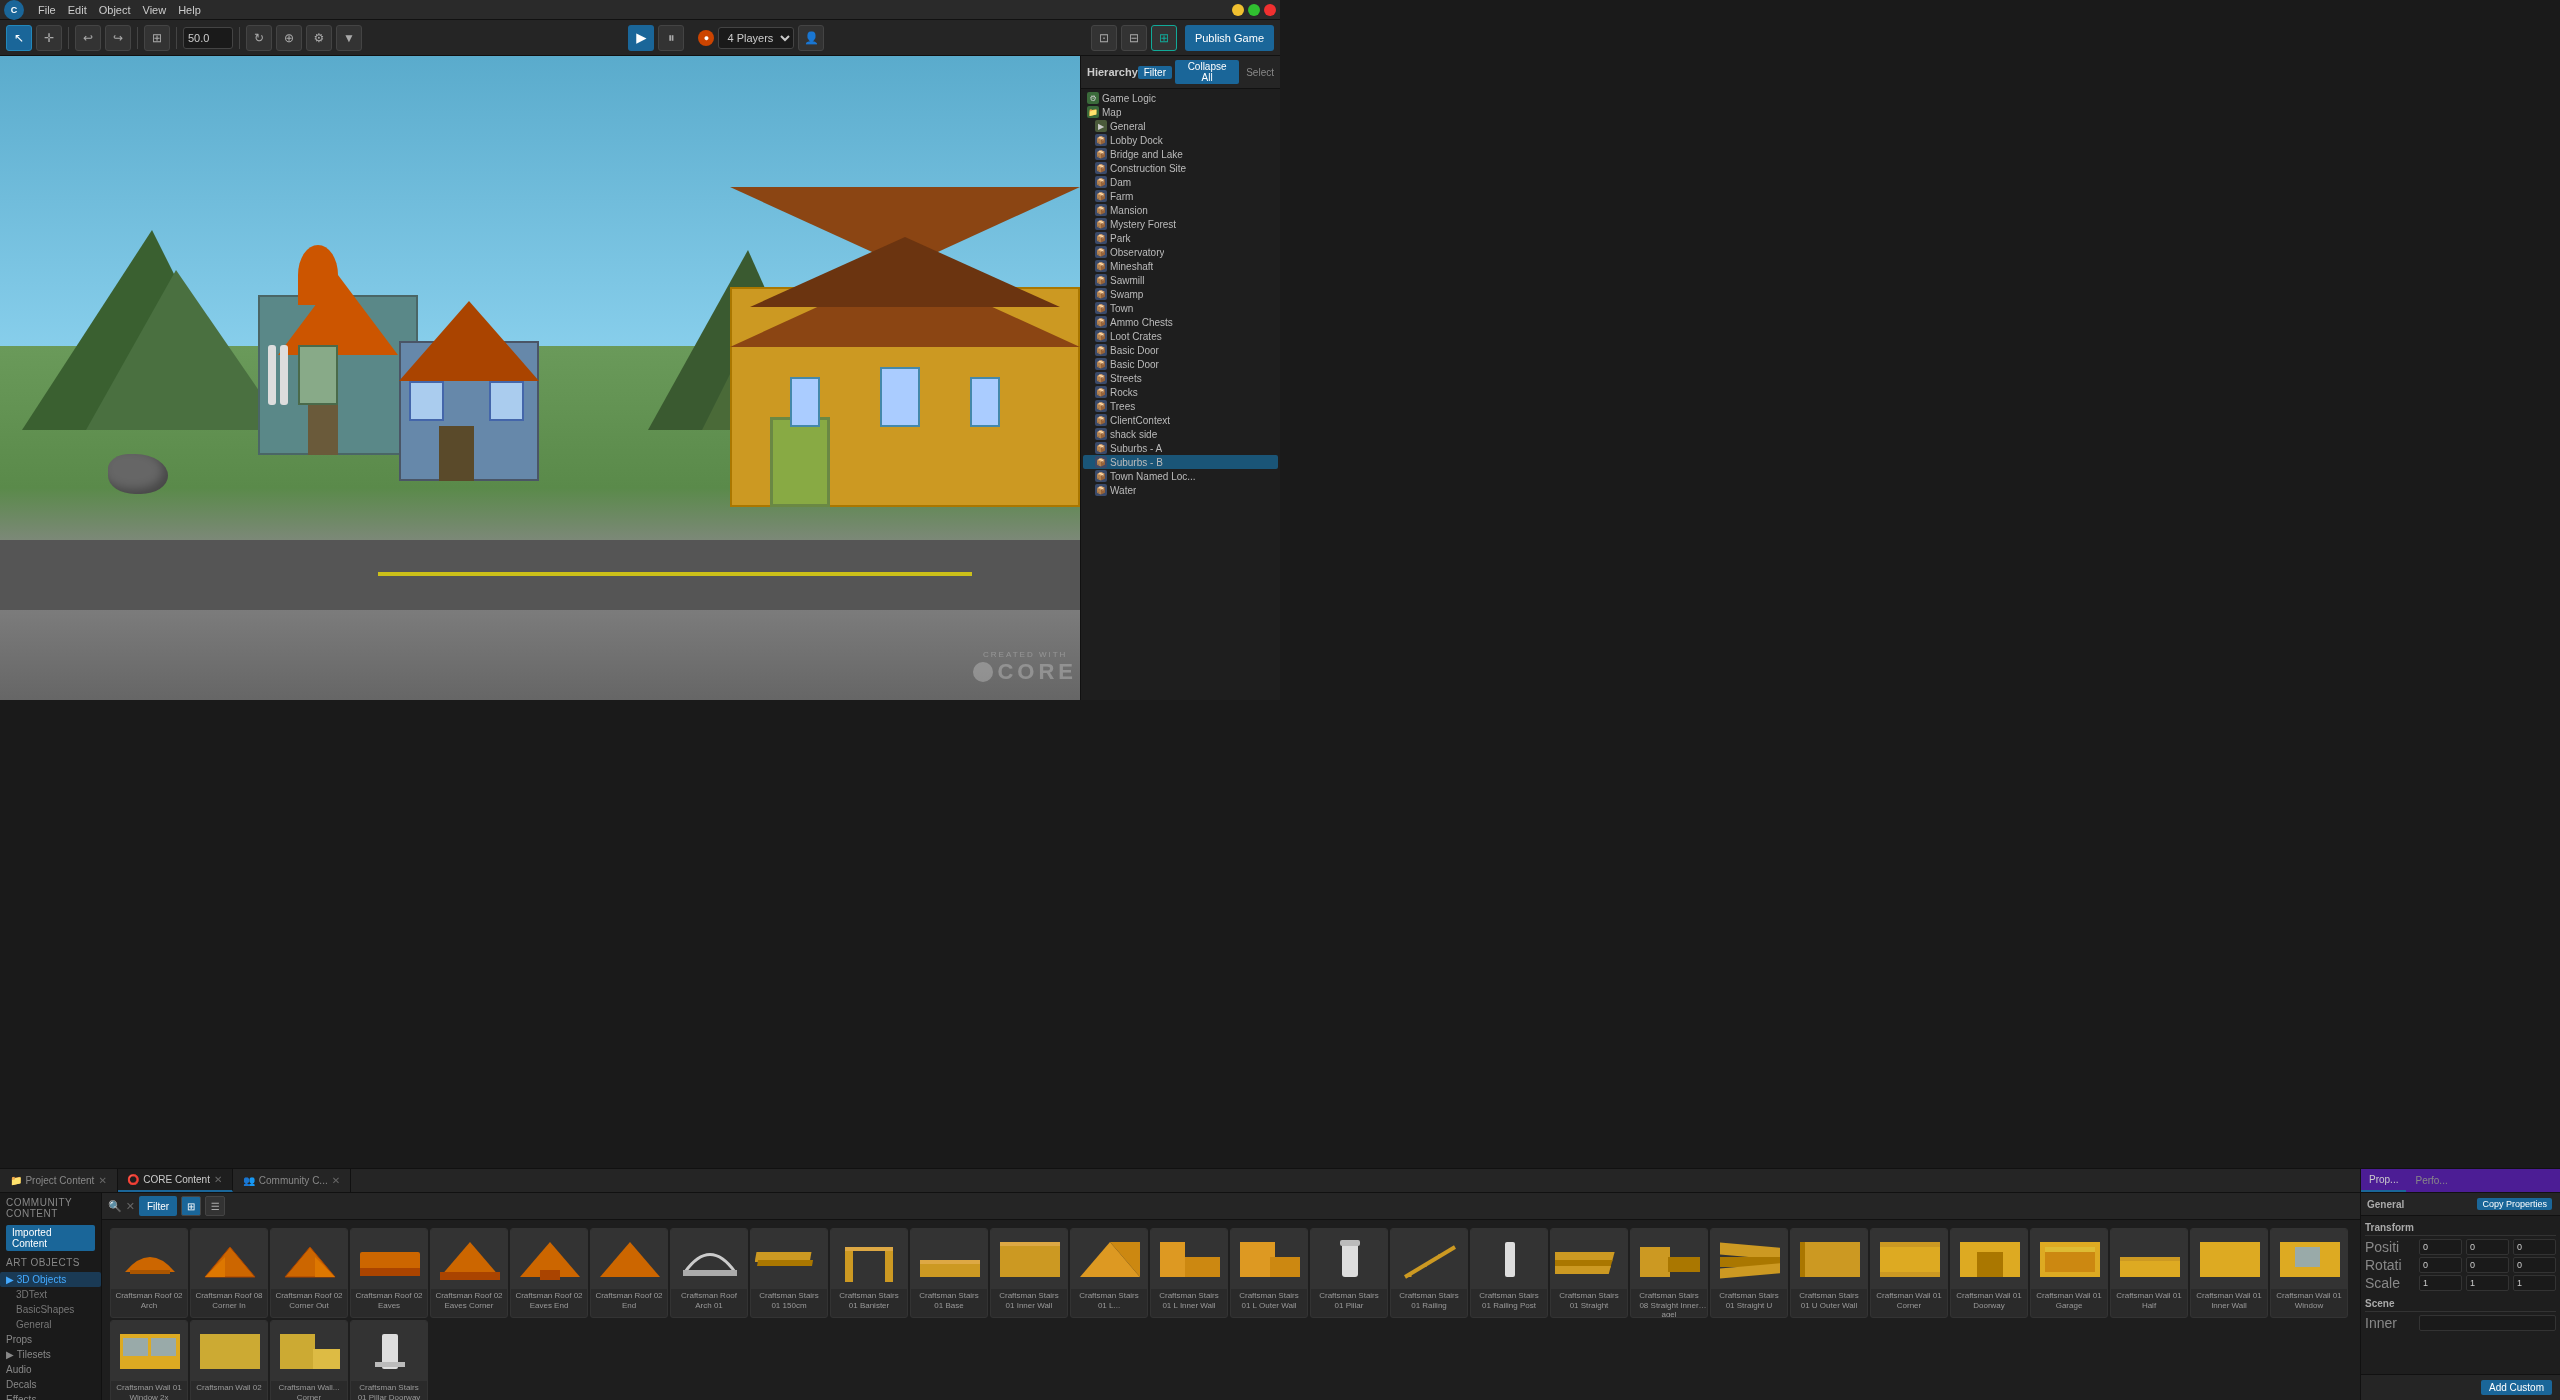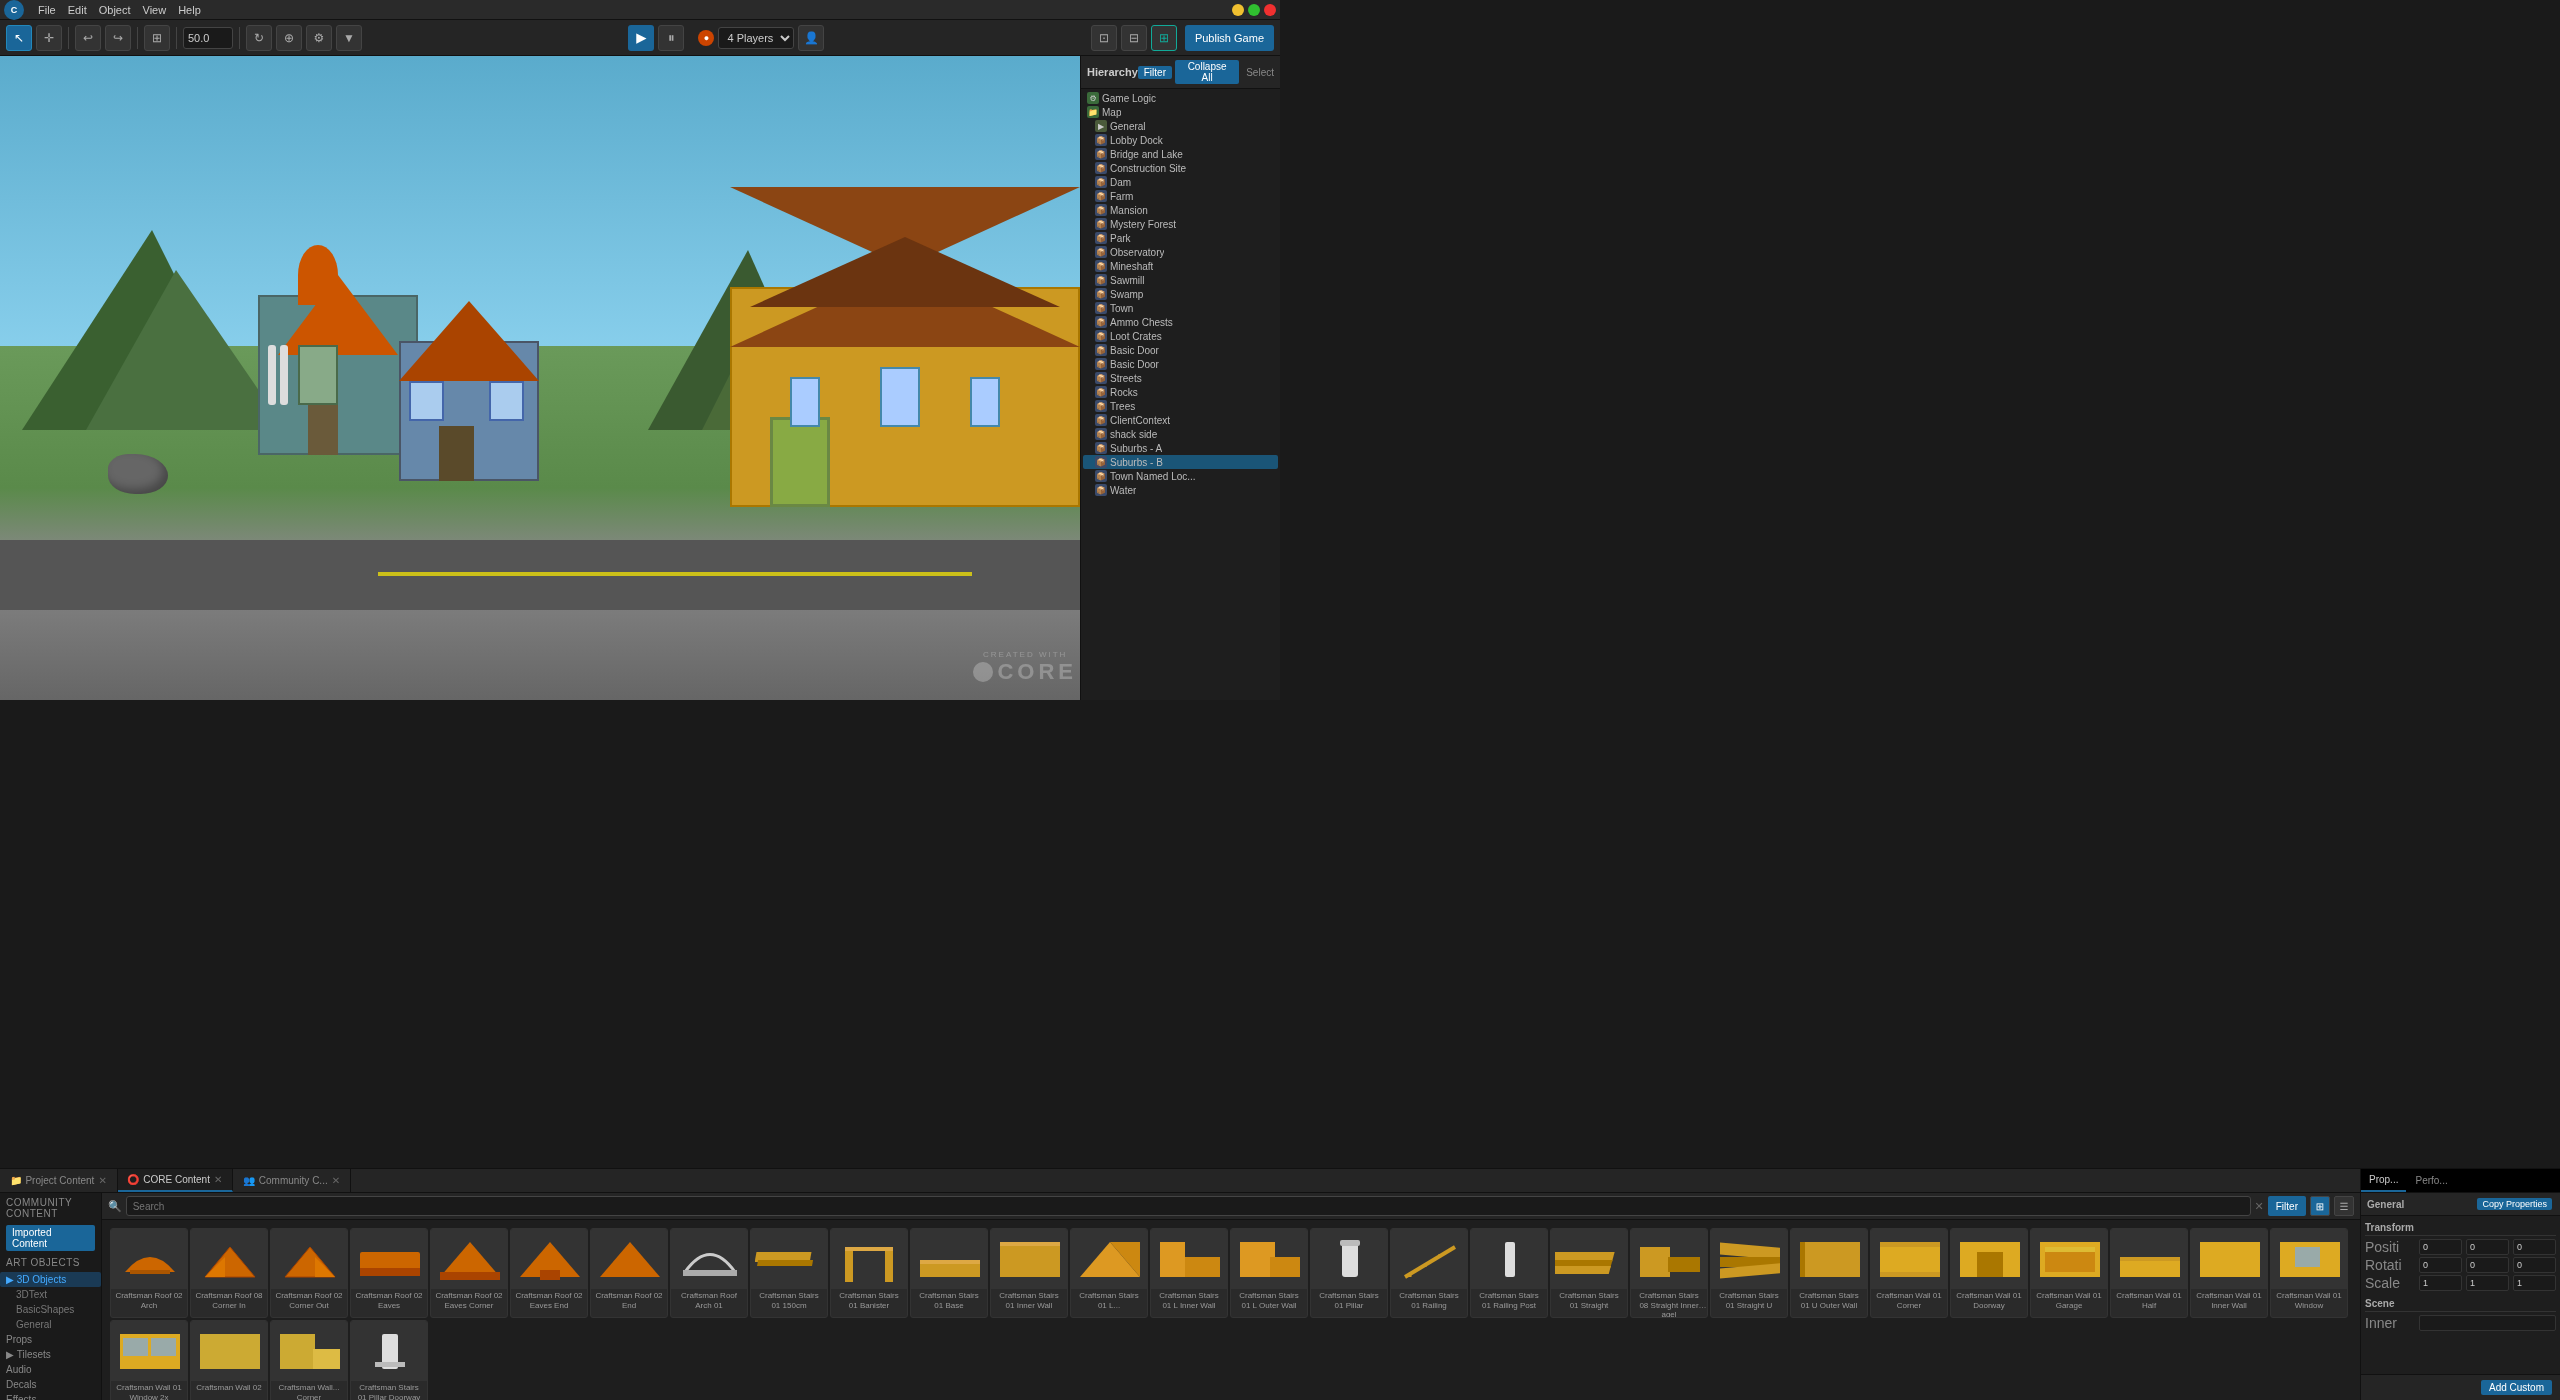--- a/index.html
+++ b/index.html
@@ -398,21 +398,20 @@
       <div class="content-category">Audio</div>
       <div class="content-category">Decals</div>
       <div class="content-category">Effects</div>
 
     </div>
 
     <div style="flex:1;display:flex;flex-direction:column;overflow:hidden;">
 
       <div id="search-bar">
         <span style="color:#666;">🔍</span>
-        <input id="search-input" class="search-input" style="flex: 1 1 0%; background: rgb(26, 26, 26); border: 1px solid rgb(68, 68, 68); border-radius: 3px; height: 20px; color: rgb(204, 204, 204); padding: 0px 6px; font-size: 10px;" placeholder="Search">
         <span style="color:#666;cursor:pointer;">✕</span>
         <button class="filter-btn">Filter</button>
         <div class="view-btn" style="background:#1a6699;color:white;">⊞</div>
         <div class="view-btn">☰</div>
       </div>
 
       <div id="asset-grid-container" style="flex:1;overflow-y:auto;overflow-x:hidden;">
         <div id="asset-grid" style="display:flex;flex-wrap:wrap;gap:2px;padding:4px;">
 
           <div class="asset-item">
@@ -740,21 +739,21 @@
           </div>
 
         </div>
       </div>
 
     </div>
   </div>
 </div>
 
 <div id="props-panel" style="position:fixed;bottom:0;right:0;width:200px;height:232px;background:#1e1e1e;border-left:1px solid #111;border-top:1px solid #111;display:flex;flex-direction:column;z-index:11;">
-  <div id="props-tabs" style="background:#000000;display:flex;border-bottom:1px solid #111;height:24px;align-items:center;">
+  <div id="props-tabs" style="background:#4c1d95;display:flex;border-bottom:1px solid #111;height:24px;align-items:center;">
     <div class="props-tab active">Prop...</div>
     <div style="width:1px;background:#111;"></div>
     <div class="props-tab">Perfo...</div>
   </div>
 
   <div style="padding:3px 6px;background:#252525;border-bottom:1px solid #111;display:flex;align-items:center;justify-content:space-between;">
     <span style="color:#aaa;font-size:10px;font-weight:bold;">General</span>
     <button class="add-custom-btn" style="font-size:9px;padding:1px 5px;">Copy Properties</button>
   </div>
 

